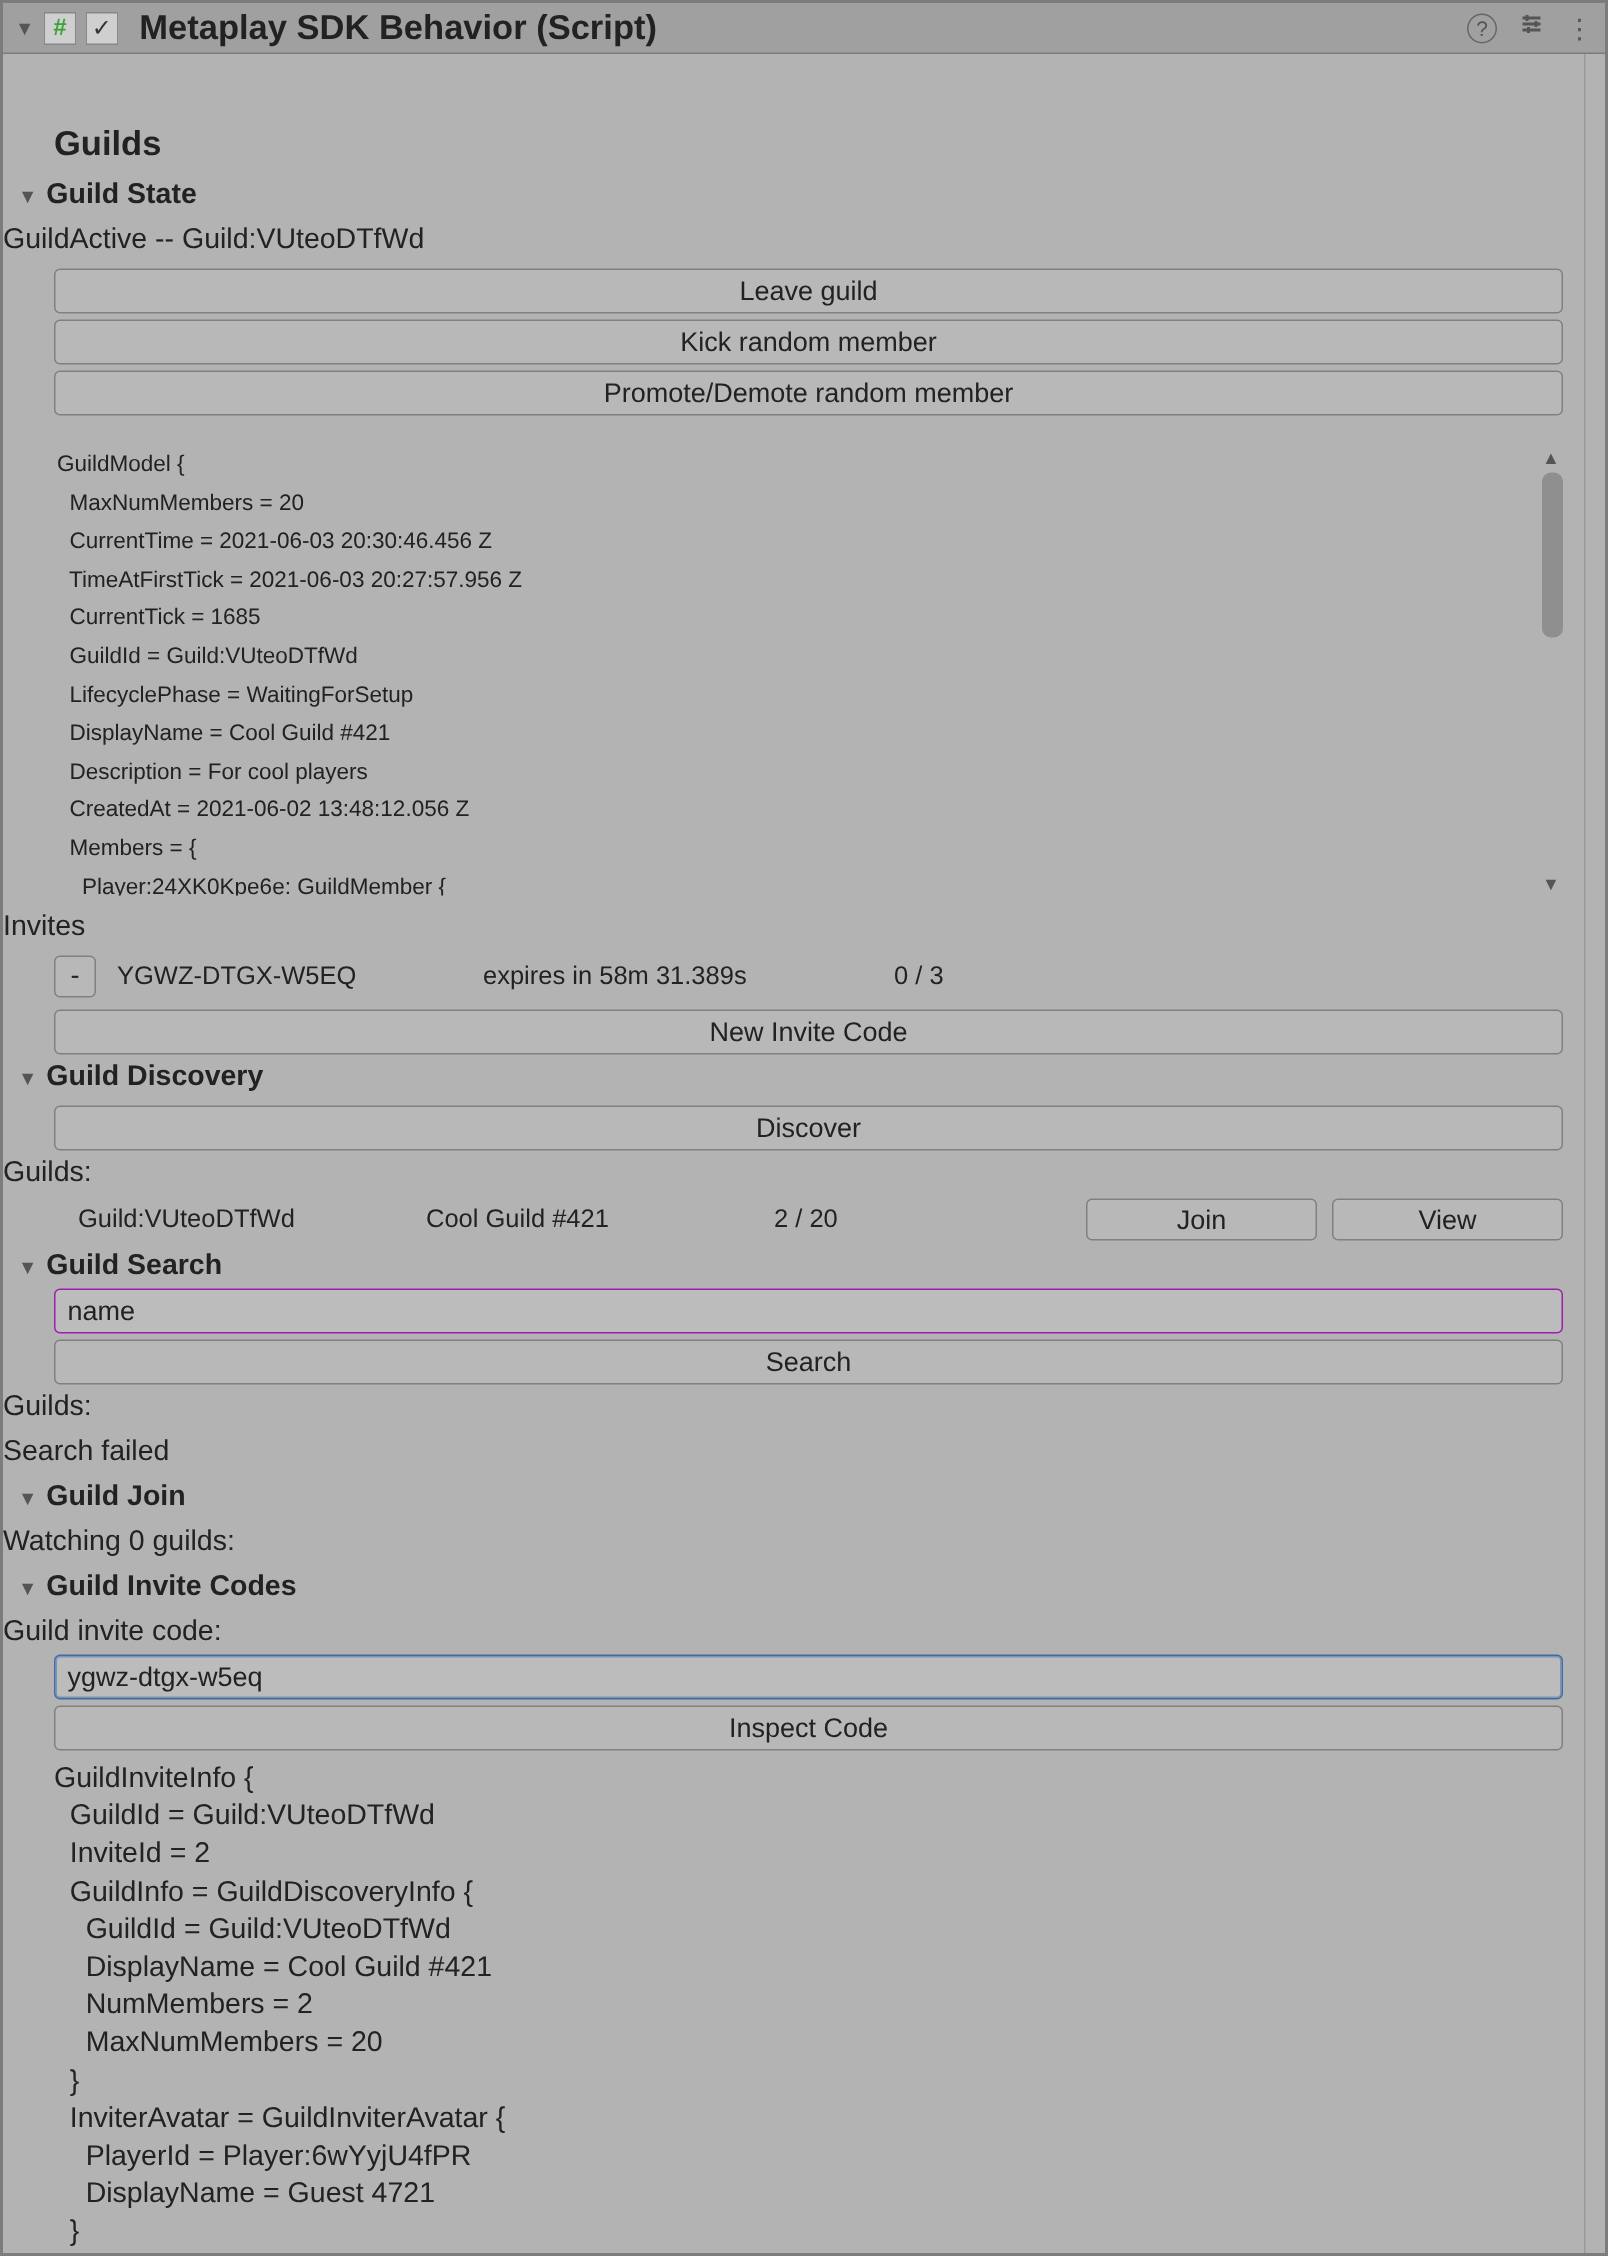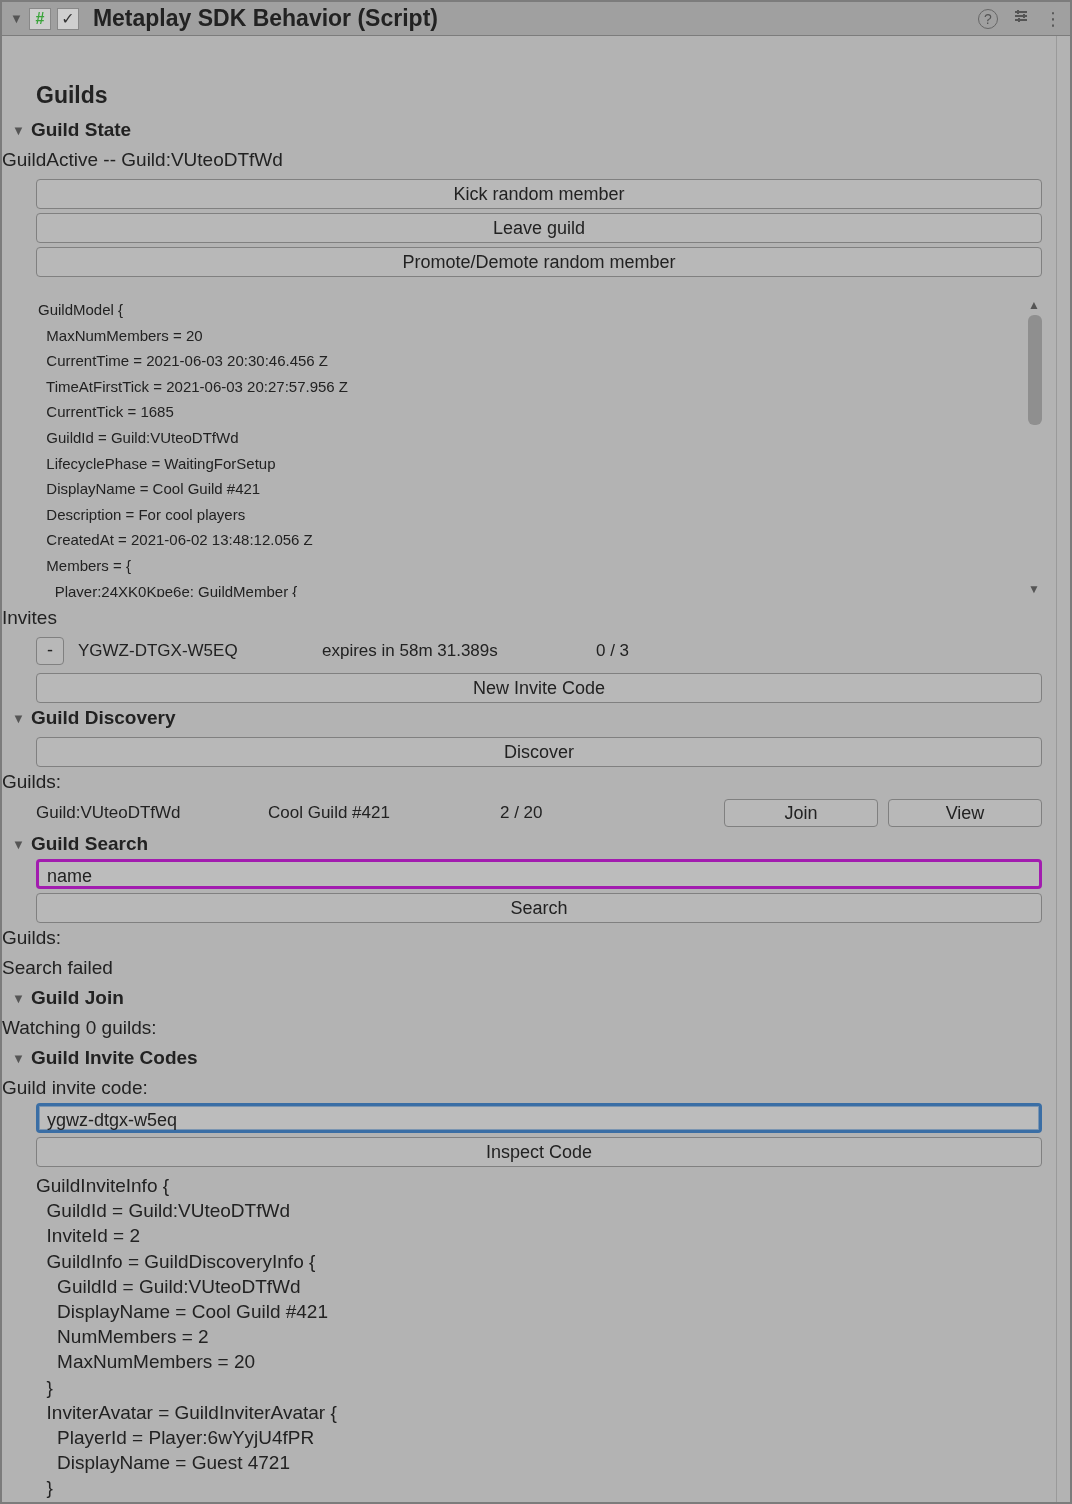--- a/index.html
+++ b/index.html
@@ -97,21 +97,21 @@
     font-size: 18px;
     text-align: center;
     cursor: pointer;
   }
   .btn-wide { width: 154px; }
 
   .input {
     width: 100%;
     height: 30px;
     background: #bcbcbc;
-    border: 3px solid #a21caf;
+    border: 1px solid #a21caf;
     border-radius: 4px;
     padding: 0 8px;
     font-size: 18px;
     line-height: 28px;
     outline: none;
   }
   .input-focus { border-color: #3a6ea5; box-shadow: 0 0 0 1px rgba(58,110,165,0.5) inset; }
 
   .model-box {
     position: relative;
@@ -157,20 +157,21 @@
     cursor: pointer;
   }
   .invite-code { width: 230px; }
   .invite-exp { width: 260px; }
   .invite-count { }
 
   .disc-row {
     display: flex; align-items: center;
     padding: 2px 12px 2px 34px;
     gap: 12px;
+    margin-left: 16px;
   }
   .disc-col1 { width: 220px; }
   .disc-col2 { width: 220px; }
   .disc-col3 { width: 140px; }
   .disc-btns { margin-left: auto; display: flex; gap: 10px; }
 
   .invite-info {
     padding: 6px 12px 10px 34px;
   }
   .invite-info pre {
@@ -211,22 +212,22 @@
   <div class="spacer-m"></div>
   <div class="spacer-m"></div>
   <div class="section-title">Guilds</div>
 
   <div class="foldout">
     <span class="tri">▼</span>
     <span>Guild State</span>
   </div>
   <div class="indent line">GuildActive -- Guild:VUteoDTfWd</div>
   <div class="btn-row">
+    <div class="btn">Leave guild</div>
     <div class="btn">Kick random member</div>
-    <div class="btn">Leave guild</div>
     <div class="btn">Promote/Demote random member</div>
   </div>
 
   <div class="model-box">
     <pre>GuildModel {
   MaxNumMembers = 20
   CurrentTime = 2021-06-03 20:30:46.456 Z
   TimeAtFirstTick = 2021-06-03 20:27:57.956 Z
   CurrentTick = 1685
   GuildId = Guild:VUteoDTfWd

